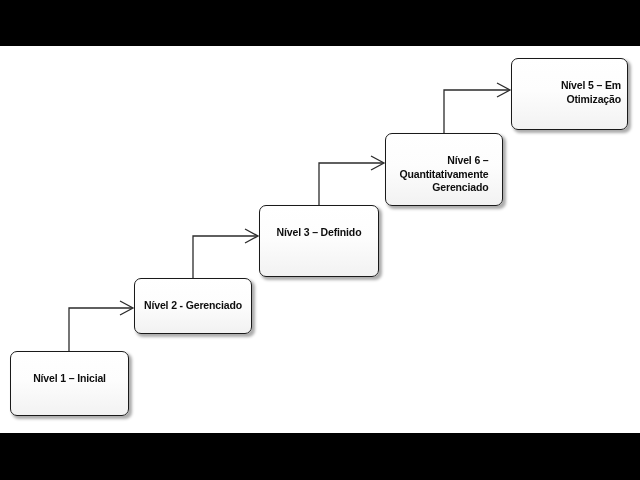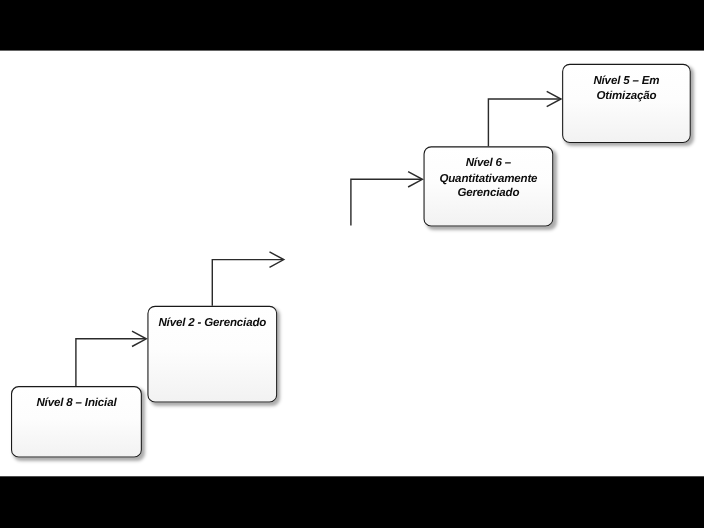--- a/index.html
+++ b/index.html
@@ -56,31 +56,30 @@
     border: 1.4px solid #1a1a1a;
     border-radius: 7px;
     background: linear-gradient(to bottom, #ffffff 0%, #fdfdfd 45%, #f2f2f2 100%);
     box-shadow: 2.5px 2.5px 3px rgba(0,0,0,0.33);
     display: flex;
     justify-content: center;
     align-items: flex-start;
     overflow: hidden;
   }
   .level-label {
-    margin-top: 8px;
+    margin-top: 20px;
     padding: 0 6px;
     font-family: "Liberation Sans", sans-serif;
     font-weight: bold;
     font-size: 10.5px;
     line-height: 13.5px;
     color: #0d0d0d;
-    text-align: center;
+    text-align: right;
     white-space: pre-line;
     letter-spacing: -0.15px;
-    font-style: italic;
   }
 </style>
 </head>
 <body>
 
 <div id="screen">
 
   <div class="letterbox top"></div>
   <div class="letterbox bot"></div>
 
@@ -96,27 +95,30 @@
 
         <polyline points="319,159 319,117 383,117"></polyline>
         <polyline points="371,110 384,117 371,124"></polyline>
 
         <polyline points="444,87 444,44 509,44"></polyline>
         <polyline points="497,37 510,44 497,51"></polyline>
       </g>
     </svg>
 
     <div class="level-box" id="box-0" style="left: 10px; top: 305px; width: 119px; height: 65px;">
-      <div class="level-label">Nível 8 – Inicial</div>
+      <div class="level-label">Nível 1 – Inicial</div>
     </div>
 
-    <div class="level-box" id="box-1" style="left: 134px; top: 232px; width: 118px; height: 88px;">
+    <div class="level-box" id="box-1" style="left: 134px; top: 232px; width: 118px; height: 56px;">
       <div class="level-label">Nível 2 - Gerenciado</div>
     </div>
 
+    <div class="level-box" id="box-2" style="left: 259px; top: 159px; width: 120px; height: 72px;">
+      <div class="level-label">Nível 3 – Definido</div>
+    </div>
 
     <div class="level-box" id="box-3" style="left: 385px; top: 87px; width: 118px; height: 73px;">
       <div class="level-label">Nível 6 –
 Quantitativamente
 Gerenciado</div>
     </div>
 
     <div class="level-box" id="box-4" style="left: 511px; top: 12px; width: 117px; height: 72px;">
       <div class="level-label">Nível 5 – Em Otimização</div>
     </div>

